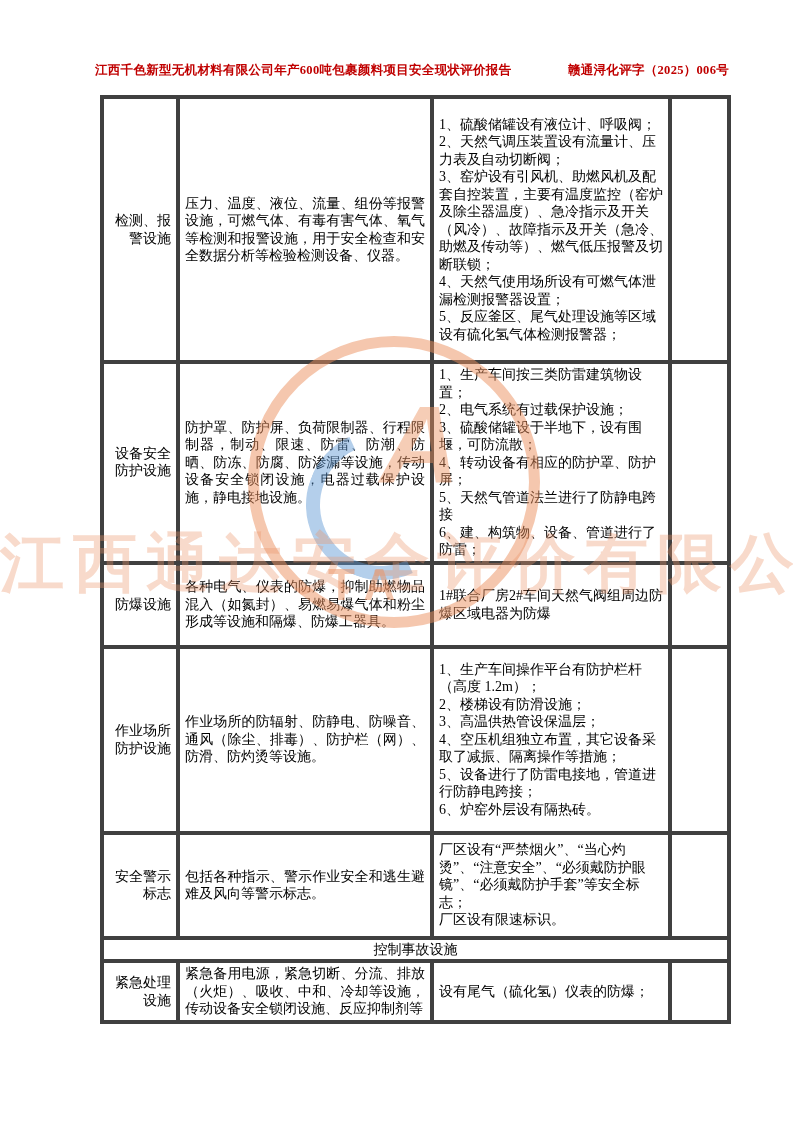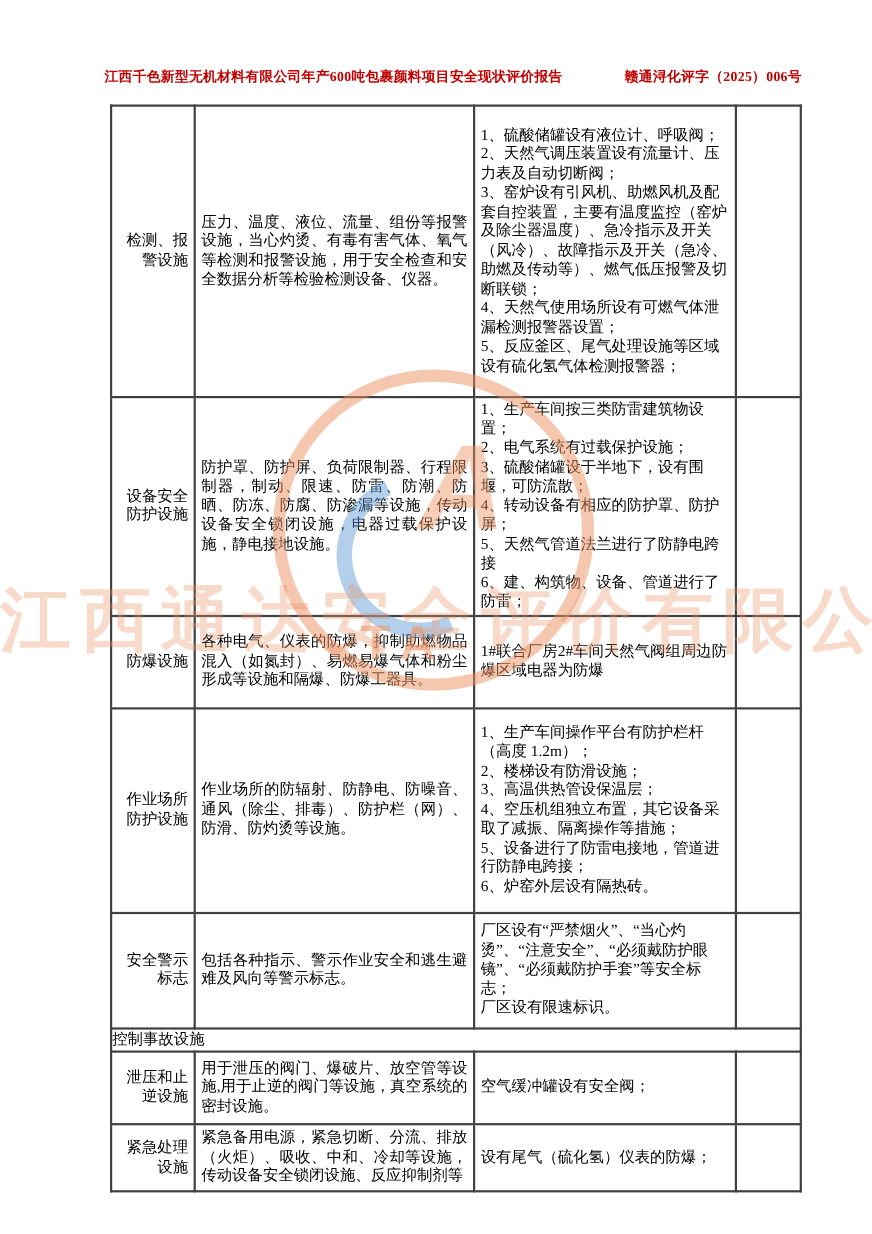--- a/index.html
+++ b/index.html
@@ -23,31 +23,31 @@
   }
   .doc-header .left { max-width:470px; }
   
   table.doc-table {
     position:absolute; top:95px; left:100px;
     width:627px;
     border-collapse:collapse; table-layout:fixed;
     z-index:1;
   }
   .doc-table td {
-    border:2px solid #404040;
+    border:4px solid #404040;
     font-size:14px; line-height:1.25;
     padding:2px 5px;
     vertical-align:middle;
     color:#000;
     overflow:hidden;
   }
   .doc-table td.cat { text-align:right; }
   .doc-table td.desc { text-align:justify; }
   .doc-table td.status { text-align:left; white-space:pre-line; }
-  .doc-table td.section { padding:1px 0; }
+  .doc-table td.section { text-align:center; padding:1px 0; }
   .doc-table td.empty { }
   
   .watermark { position:absolute; left:0; top:0; width:100%; height:100%;
     pointer-events:none; z-index:3; }
   .wm-circle {
     position:absolute; left:248px; top:336px; width:292px; height:292px;
     border:11px solid rgba(236,144,94,0.50); border-radius:50%;
   }
   .wm-arc-blue {
     position:absolute; left:306px; top:430px; width:150px; height:150px;
@@ -92,21 +92,21 @@
   <table class="doc-table">
     <colgroup>
       <col style="width:76px">
       <col style="width:254px">
       <col style="width:238px">
       <col style="width:59px">
     </colgroup>
     <tbody>
       <tr style="height:265px">
         <td class="cat">检测、报警设施</td>
-        <td class="desc">压力、温度、液位、流量、组份等报警设施，当心灼烫、有毒有害气体、氧气等检测和报警设施，用于安全检查和安全数据分析等检验检测设备、仪器。</td>
+        <td class="desc">压力、温度、液位、流量、组份等报警设施，可燃气体、有毒有害气体、氧气等检测和报警设施，用于安全检查和安全数据分析等检验检测设备、仪器。</td>
         <td class="status">1、硫酸储罐设有液位计、呼吸阀；
 2、天然气调压装置设有流量计、压力表及自动切断阀；
 3、窑炉设有引风机、助燃风机及配套自控装置，主要有温度监控（窑炉及除尘器温度）、急冷指示及开关（风冷）、故障指示及开关（急冷、助燃及传动等）、燃气低压报警及切断联锁；
 4、天然气使用场所设有可燃气体泄漏检测报警器设置；
 5、反应釜区、尾气处理设施等区域设有硫化氢气体检测报警器；</td>
         <td class="empty"></td>
       </tr>
       <tr style="height:193px">
         <td class="cat">设备安全防护设施</td>
         <td class="desc">防护罩、防护屏、负荷限制器、行程限制器，制动、限速、防雷、防潮、防晒、防冻、防腐、防渗漏等设施，传动设备安全锁闭设施，电器过载保护设施，静电接地设施。</td>
@@ -138,26 +138,20 @@
       <tr style="height:105px">
         <td class="cat">安全警示标志</td>
         <td class="desc">包括各种指示、警示作业安全和逃生避难及风向等警示标志。</td>
         <td class="status">厂区设有“严禁烟火”、“当心灼烫”、“注意安全”、“必须戴防护眼镜”、“必须戴防护手套”等安全标志；
 厂区设有限速标识。</td>
         <td class="empty"></td>
       </tr>
       <tr style="height:21px">
         <td class="section" colspan="4">控制事故设施</td>
       </tr>
-      <tr style="height:66px">
-        <td class="cat">泄压和止逆设施</td>
-        <td class="desc">用于泄压的阀门、爆破片、放空管等设施,用于止逆的阀门等设施，真空系统的密封设施。</td>
-        <td class="status">空气缓冲罐设有安全阀；</td>
-        <td class="empty"></td>
-      </tr>
       <tr style="height:61px">
         <td class="cat">紧急处理设施</td>
         <td class="desc">紧急备用电源，紧急切断、分流、排放（火炬）、吸收、中和、冷却等设施，传动设备安全锁闭设施、反应抑制剂等</td>
         <td class="status">设有尾气（硫化氢）仪表的防爆；</td>
         <td class="empty"></td>
       </tr>
     </tbody>
   </table>
 
   <div class="watermark">

